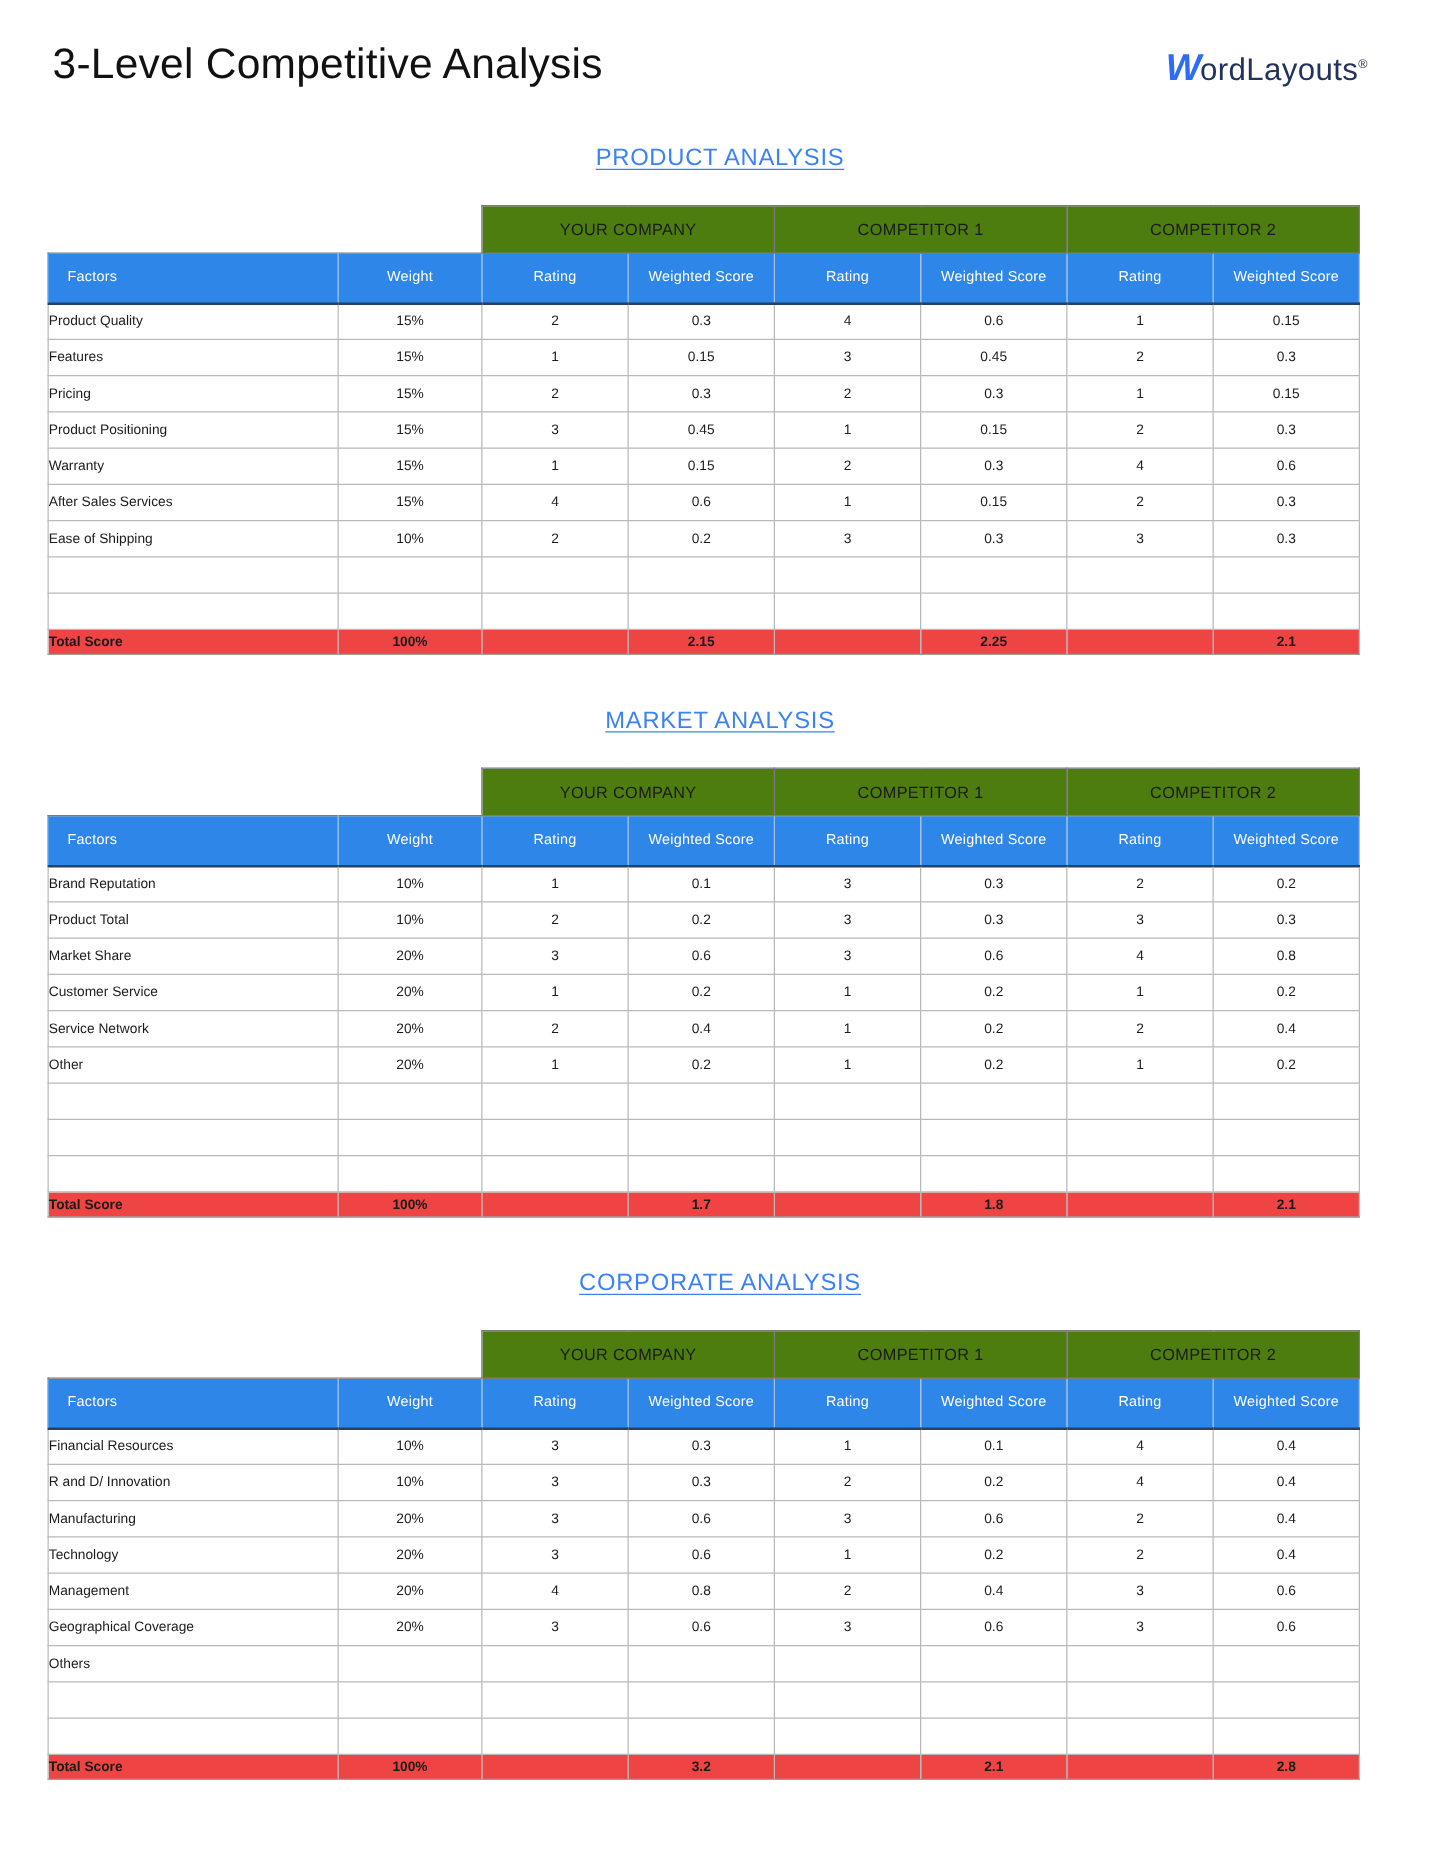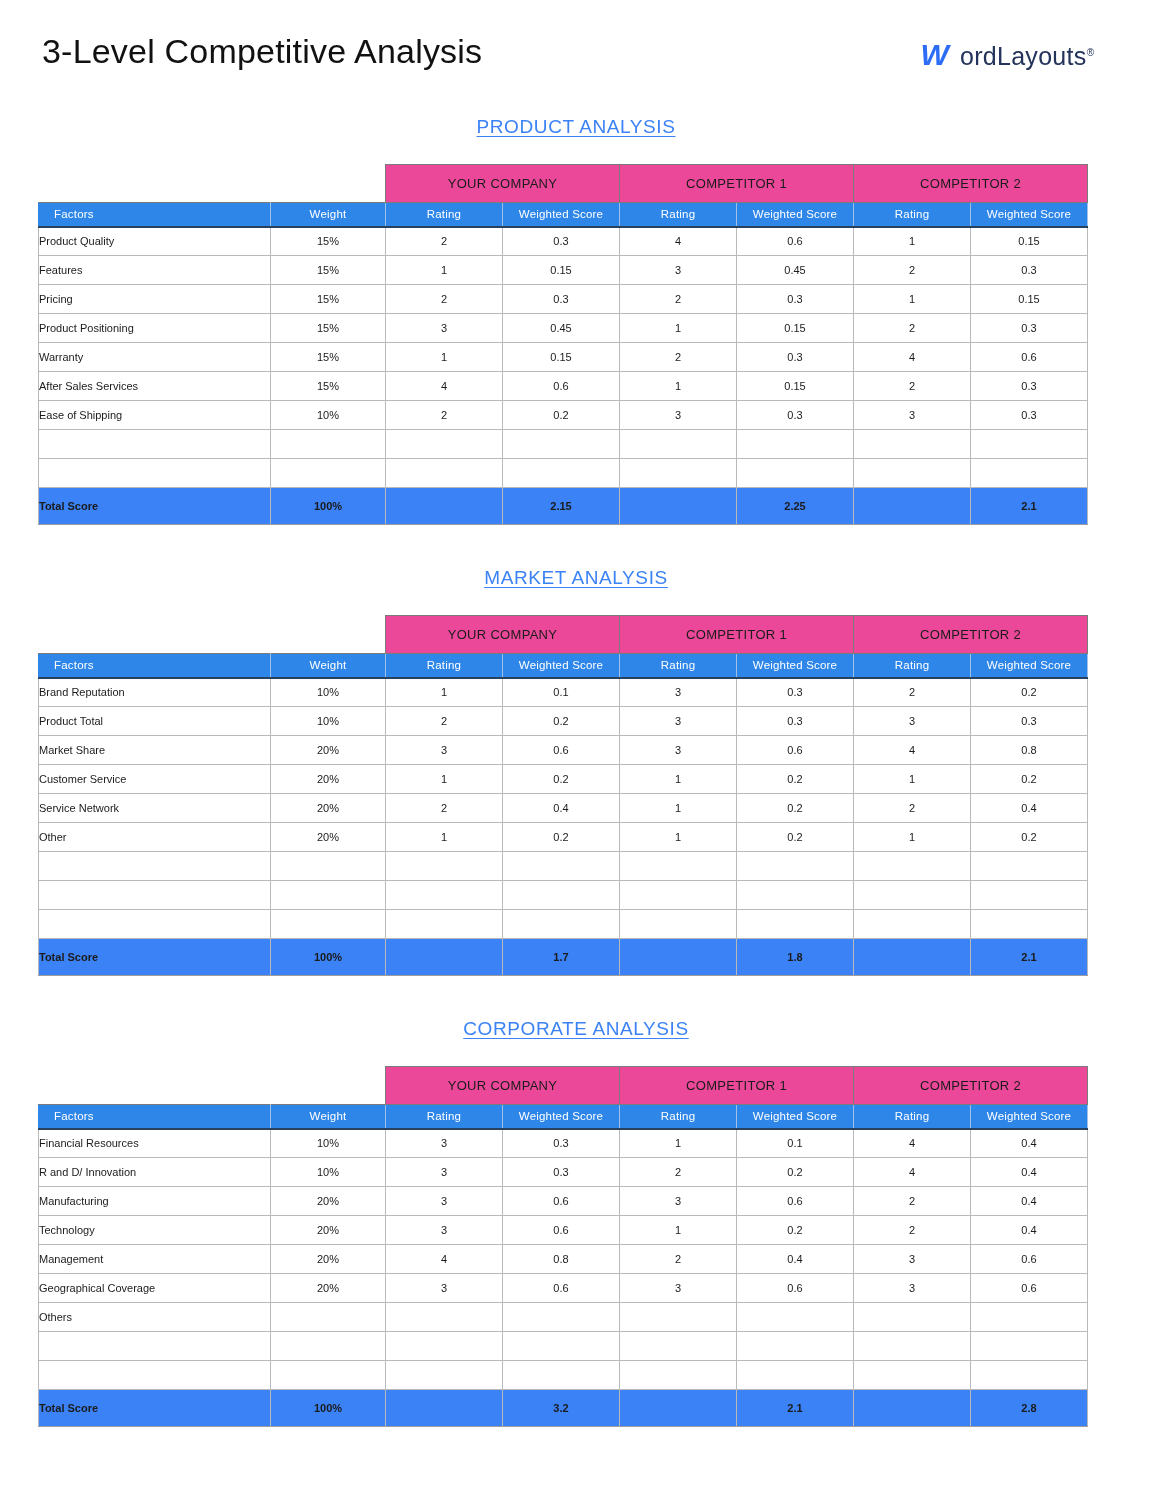--- a/index.html
+++ b/index.html
@@ -32,21 +32,20 @@
     color: #2d6df6;
     font-weight: 700;
     font-size: 30px;
     font-style: italic;
     margin-right: -1px;
   }
   .logo .logo-rest {
     color: #24335b;
     font-weight: 400;
     letter-spacing: 0.3px;
-    margin-left: 12px;
   }
   .logo .logo-reg {
     color: #24335b;
     font-size: 10px;
     vertical-align: super;
   }
   .doc-body { padding-bottom: 60px; }
   .section-heading {
     text-align: center;
     font-size: 19px;
@@ -73,30 +72,30 @@
     font-weight: 400;
     vertical-align: middle;
   }
   tr.company-row td {
     border: 1px solid #7b7b7b;
     height: 38px;
     text-align: center;
     font-size: 13px;
     letter-spacing: 0.3px;
     color: #1b1b1b;
-    background: #ec4899;
+    background: #4d7c0f;
   }
   tr.company-row td.spacer-cell {
     border: none;
     background: transparent;
   }
   tr.blue-row th {
     background: #2e86e9;
     color: #ffffff;
-    height: 24px;
+    height: 40px;
     font-size: 11.5px;
     border-left: 1px solid #9fbfe4;
     border-right: 1px solid #9fbfe4;
     border-top: 1px solid #7b7b7b;
     border-bottom: 2.5px solid #28415f;
     letter-spacing: 0.2px;
   }
   tr.blue-row th.factors-h {
     text-align: left;
     padding-left: 15px;
@@ -105,22 +104,22 @@
   tbody td {
     border: 1px solid #b9b9b9;
     height: 29px;
     background: #ffffff;
   }
   td.factor-cell {
     text-align: left;
   }
   td.num-cell { text-align: center; }
   tr.total-row td {
-    background: #3b82f6;
-    height: 37px;
+    background: #ef4444;
+    height: 20px;
     border-bottom: 1px solid #9d9d9d;
   }
   .bold { font-weight: 700; }
 </style>
 </head>
 <body>
 
 <div class="page-header">
   <h1 class="page-title">3-Level Competitive Analysis</h1>
   <div class="logo">

